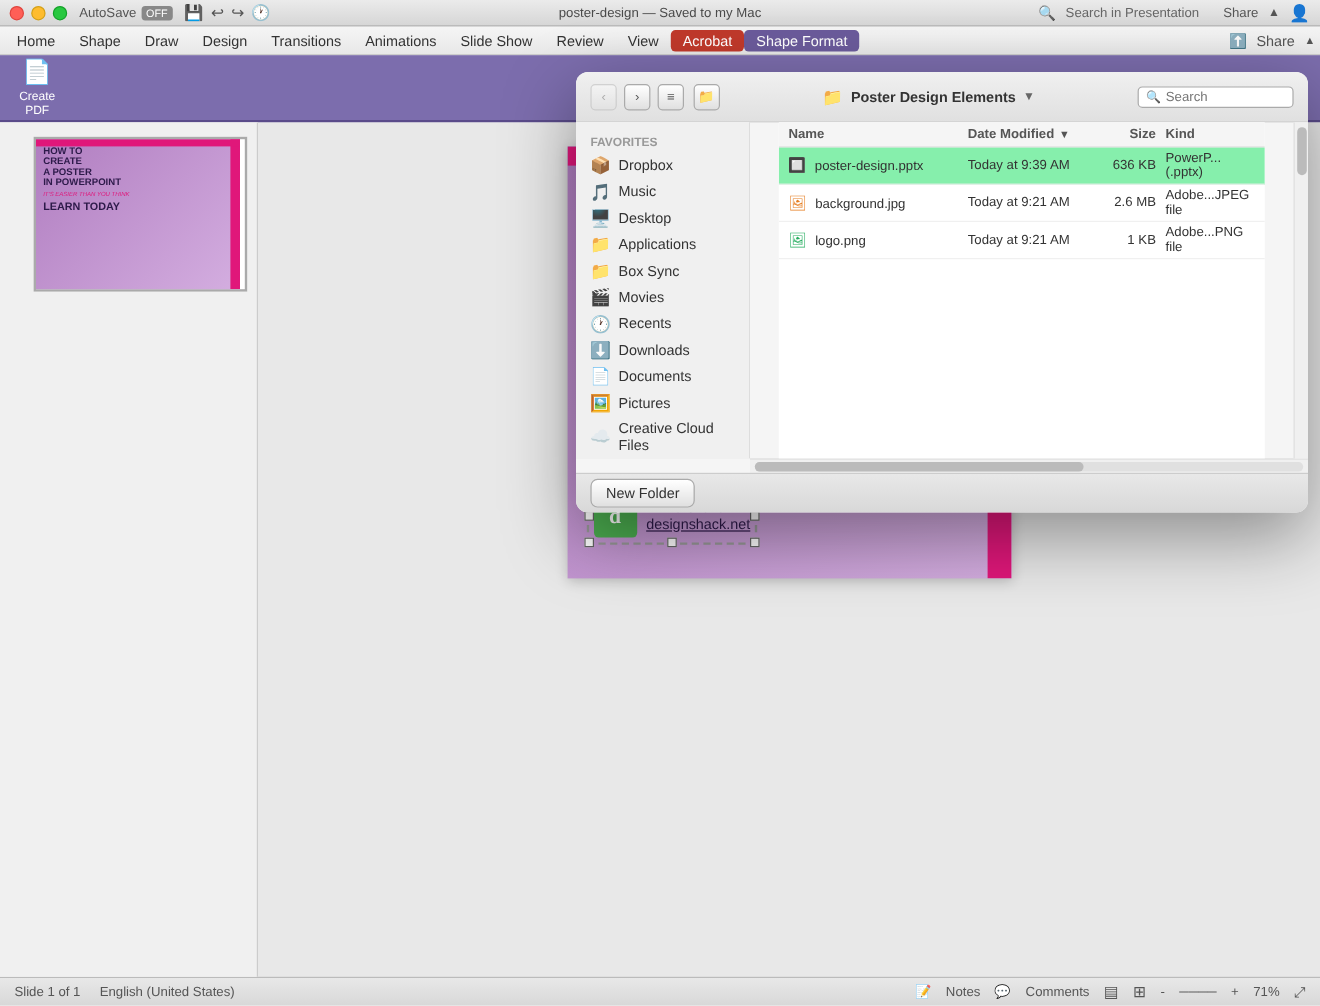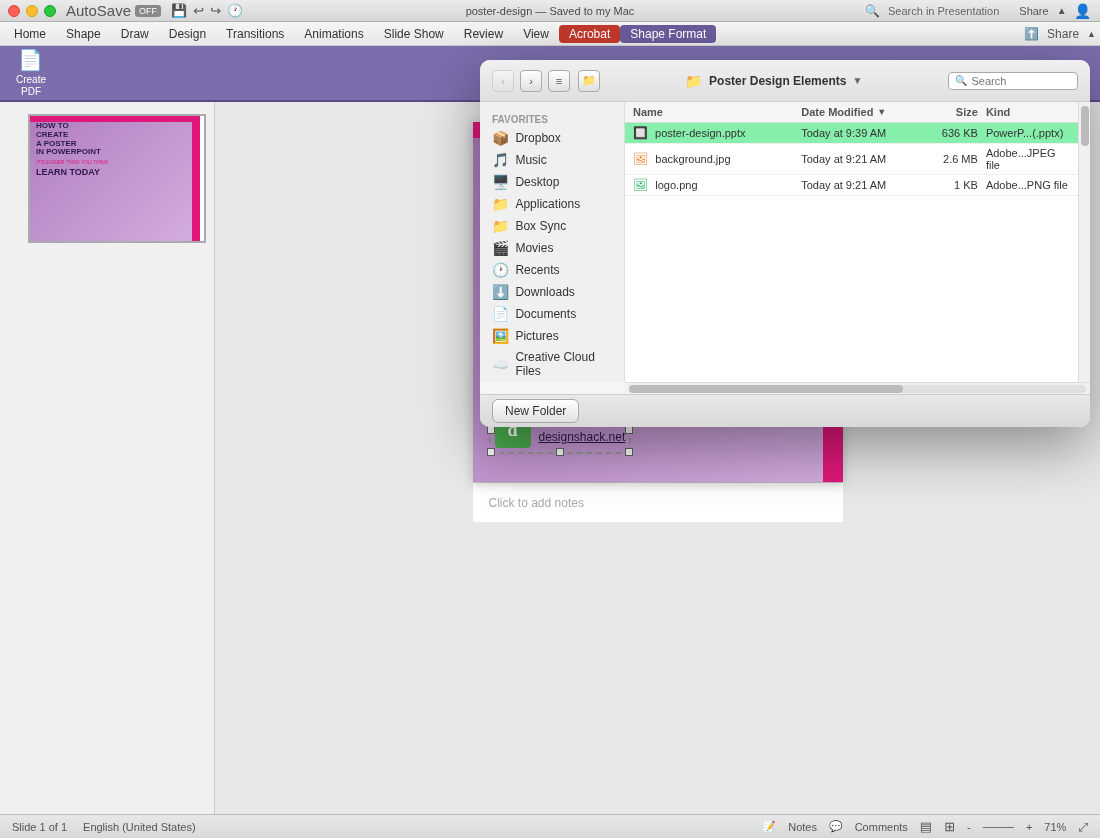--- a/index.html
+++ b/index.html
@@ -351,20 +351,21 @@
       font-size: 11px;
       width: 100%;
       background: transparent;
     }
     .search-icon-sm { font-size: 10px; color: #aaa; }
 
     
     .dialog-body {
       display: flex;
       height: 280px;
+      gap: 24px;
     }
     .dialog-sidebar {
       width: 145px;
       background: #f0f0f0;
       border-right: 1px solid #ddd;
       padding: 8px 0;
       overflow-y: auto;
     }
     .sidebar-section-label {
       font-size: 10px;
@@ -514,21 +515,21 @@
 </head>
 <body>
 
 <div class="title-bar">
   <div class="traffic-lights">
     <div class="traffic-light tl-close"></div>
     <div class="traffic-light tl-min"></div>
     <div class="traffic-light tl-max"></div>
   </div>
   <div class="autosave-badge" style="margin-left:10px;">
-    <span style="font-size:15px;color:#555;">AutoSave</span>
+    <span style="font-size:11px;color:#555;">AutoSave</span>
     <span class="autosave-off">OFF</span>
   </div>
   <div class="toolbar-icons">
     <span style="font-size:13px;color:#555;">💾</span>
     <span style="font-size:13px;color:#555;">↩</span>
     <span style="font-size:13px;color:#555;">↪</span>
     <span style="font-size:13px;color:#555;">🕐</span>
   </div>
   <div class="title-bar-title">poster-design — Saved to my Mac</div>
   <div class="title-bar-right">
@@ -606,23 +607,20 @@
         <div class="selection-handle" style="top:-4px;right:-4px;"></div>
         <div class="selection-handle" style="bottom:-4px;left:-4px;"></div>
         <div class="selection-handle" style="bottom:-4px;right:-4px;"></div>
         <div class="selection-handle" style="top:-4px;left:calc(50% - 4px);"></div>
         <div class="selection-handle" style="bottom:-4px;left:calc(50% - 4px);"></div>
         <div class="selection-handle" style="top:calc(50% - 4px);left:-4px;"></div>
         <div class="selection-handle" style="top:calc(50% - 4px);right:-4px;"></div>
       </div>
     </div>
 
-    <div class="notes-bar" style="width:370px;margin-top:0;">
-      <span style="color:#aaa;font-size:12px;">Click to add notes</span>
-    </div>
   </div>
 
 </div>
 
 <div class="status-bar">
   <span>Slide 1 of 1</span>
   <span style="margin-left:16px;">English (United States)</span>
   <div class="status-right">
     <span>📝</span>
     <span>Notes</span>

